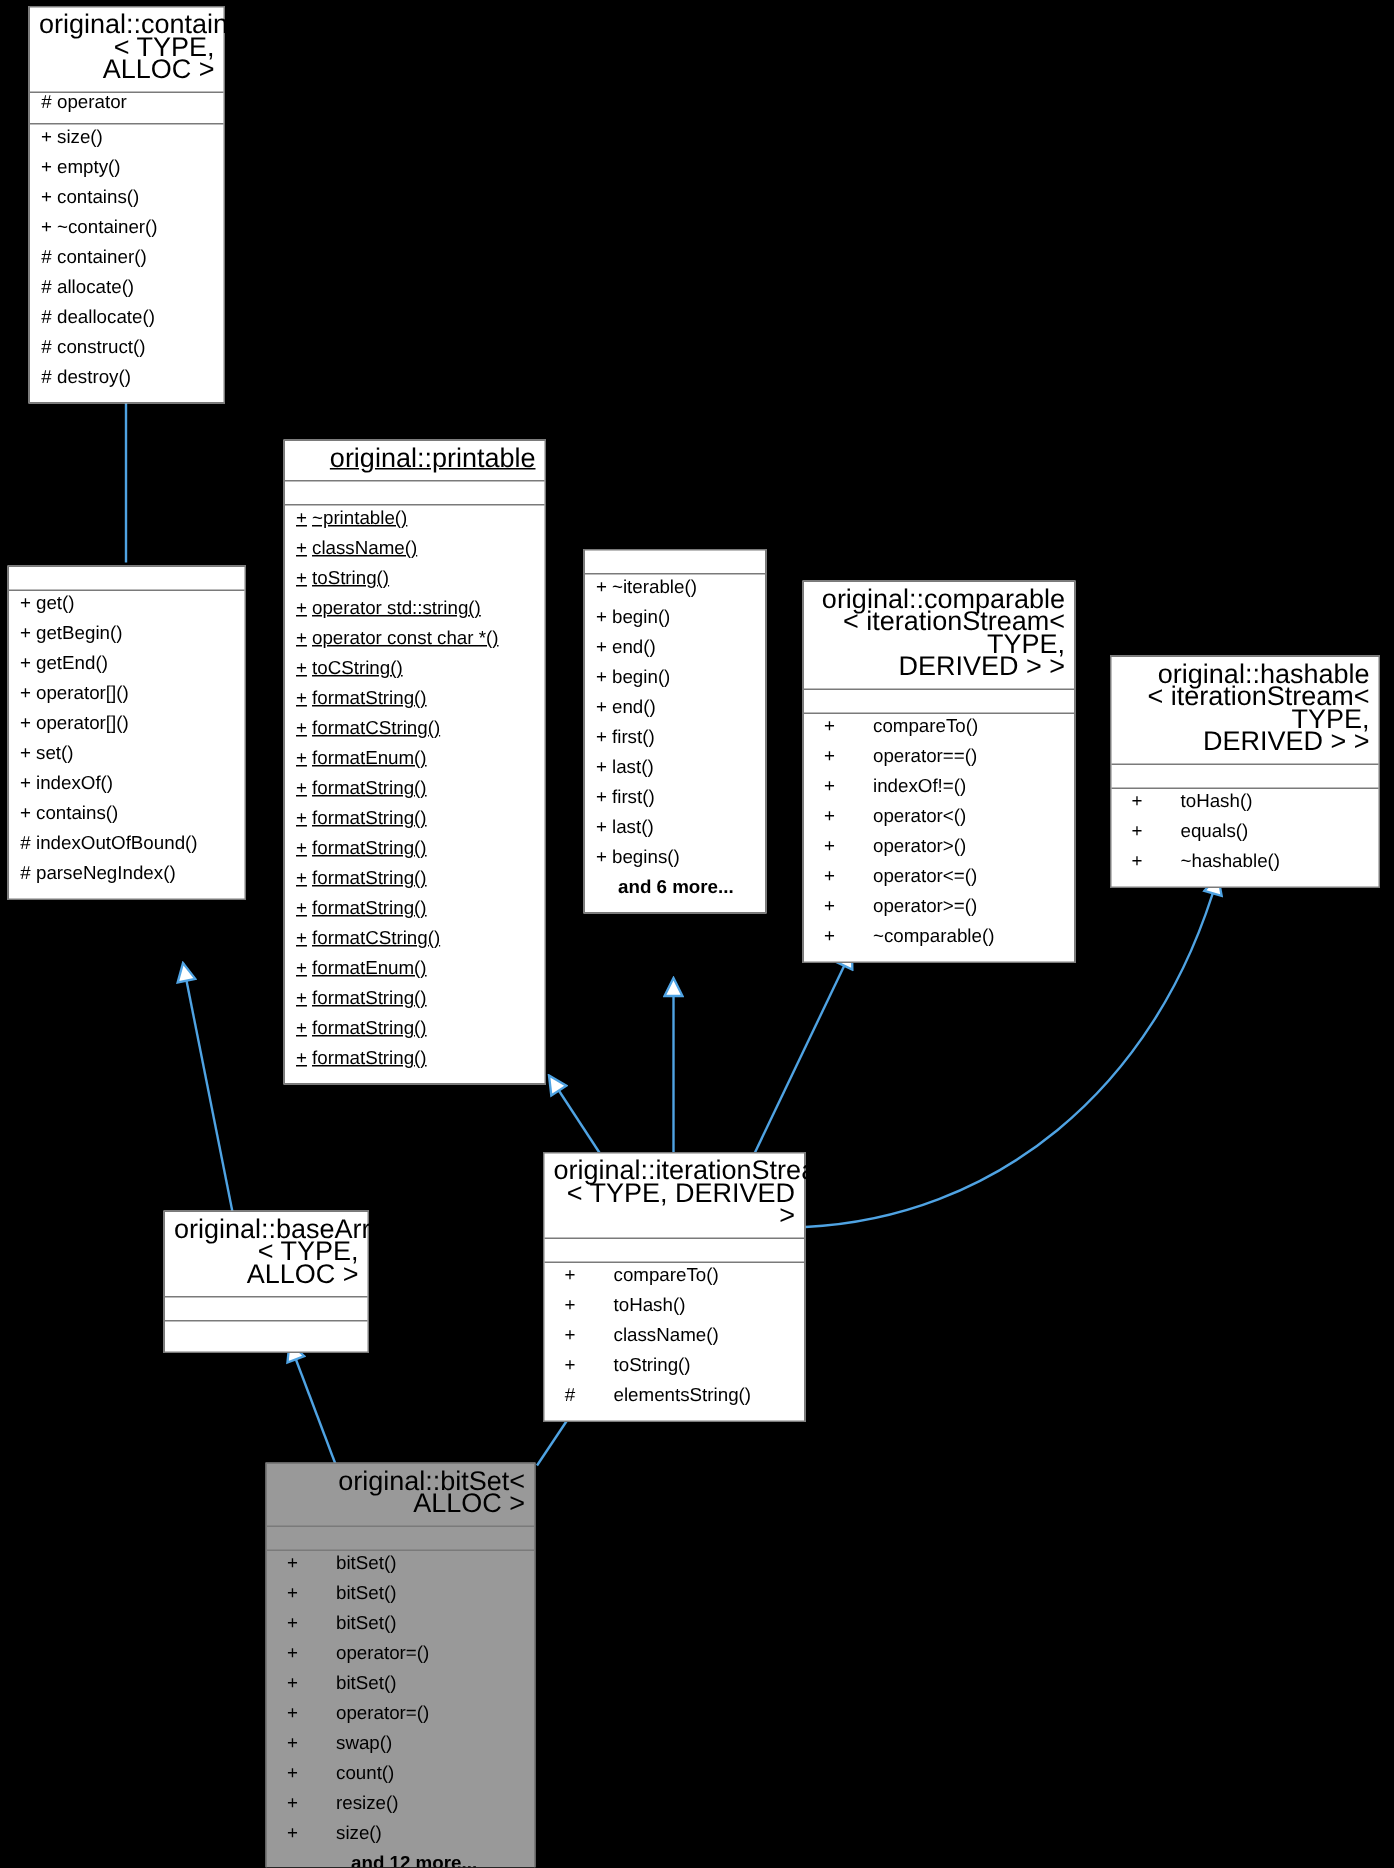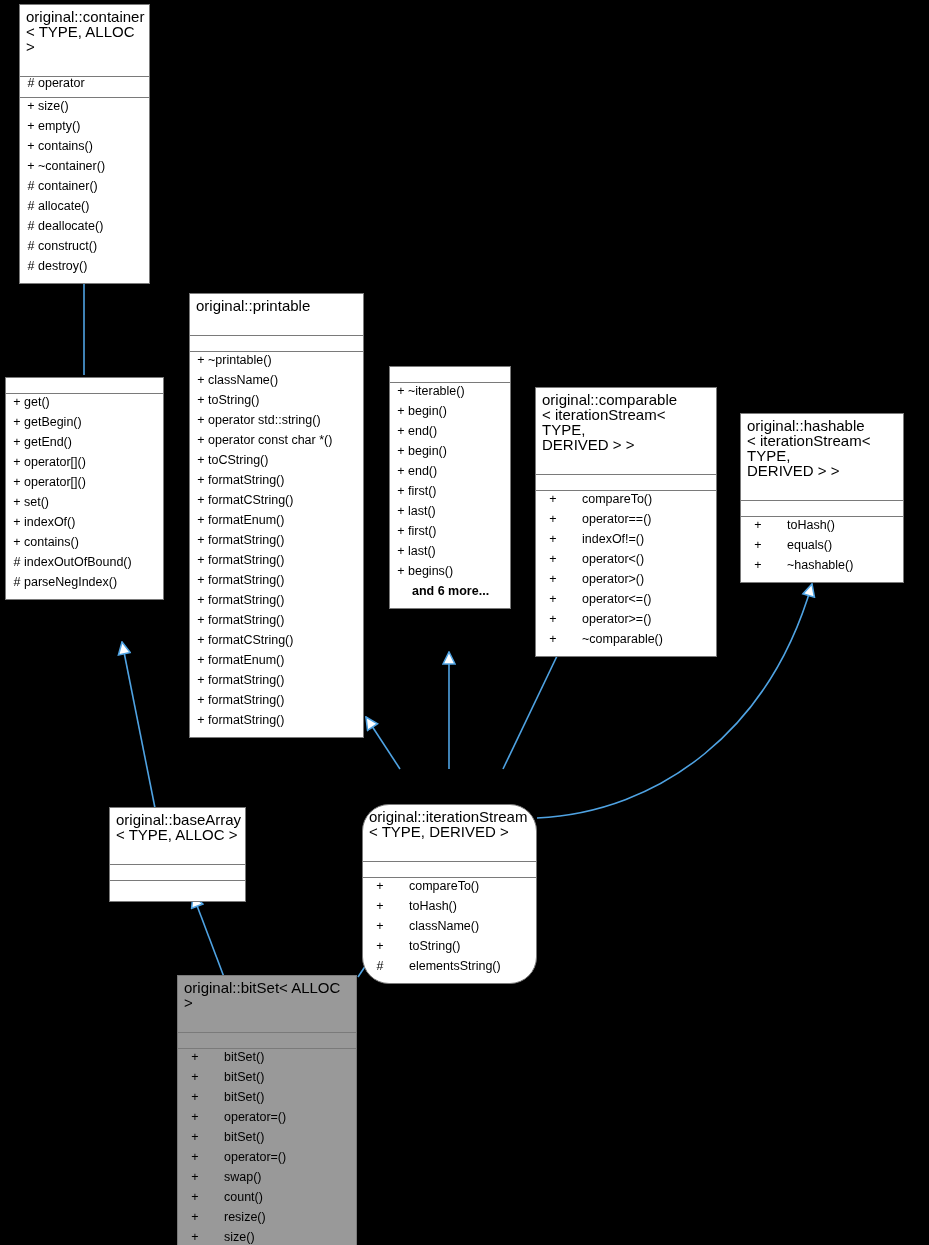--- a/index.html
+++ b/index.html
@@ -30,25 +30,25 @@
     background: #ffffff;
     color: #000000;
     font-size: 12.5px;
     line-height: 1.0;
     z-index: 5;
   }
   .uml-node.shaded {
     background: #999999;
   }
   .node-title {
-    text-align: left;
-    padding: 4px 6px 22px 6px;
+    text-align: right;
+    padding: 4px 6px 7px 6px;
     border-bottom: 1px solid #7a7a7a;
     white-space: pre-line;
-    font-size: 15px;
+    font-size: 18px;
     line-height: 15px;
   }
   .node-attrs {
     border-bottom: 1px solid #7a7a7a;
     padding: 0;
     min-height: 15px;
   }
   .node-ops {
     padding: 2px 0 3px 0;
   }
@@ -202,21 +202,21 @@
           <span class="vis">#</span>
           <span class="nm">indexOutOfBound()</span>
         </div>
         <div class="row nopad">
           <span class="vis">#</span>
           <span class="nm">parseNegIndex()</span>
         </div>
       </div>
   </div>
 
-  <div class="uml-node" style="left:189px; top:293px; width:175px;">
+  <div class="uml-node" style="left:189px; top:293px; width:175px;text-decoration:underline;">
     <div class="node-title">original::printable</div>
     <div class="node-attrs">
         <div class="row empty"></div>
       </div>
     <div class="node-ops">
         <div class="row nopad">
           <span class="vis">+</span>
           <span class="nm">~printable()</span>
         </div>
         <div class="row nopad">
@@ -379,21 +379,21 @@
           <span class="vis">+</span>
           <span class="nm">operator&gt;=()</span>
         </div>
         <div class="row centered">
           <span class="vis">+</span>
           <span class="nm">~comparable()</span>
         </div>
       </div>
   </div>
 
-  <div class="uml-node" style="left:740px; top:413px; width:164px;">
+  <div class="uml-node" style="left:740px; top:437px; width:180px;">
     <div class="node-title">original::hashable
 &lt; iterationStream&lt; TYPE,
 DERIVED &gt; &gt;</div>
     <div class="node-attrs">
         <div class="row empty"></div>
       </div>
     <div class="node-ops centered-ops">
         <div class="row centered">
           <span class="vis">+</span>
           <span class="nm">toHash()</span>
@@ -402,21 +402,21 @@
           <span class="vis">+</span>
           <span class="nm">equals()</span>
         </div>
         <div class="row centered">
           <span class="vis">+</span>
           <span class="nm">~hashable()</span>
         </div>
       </div>
   </div>
 
-  <div class="uml-node" style="left:362px; top:804px; width:175px;border-radius:27px;">
+  <div class="uml-node" style="left:362px; top:768px; width:175px;">
     <div class="node-title">original::iterationStream
 &lt; TYPE, DERIVED &gt;</div>
     <div class="node-attrs">
         <div class="row empty"></div>
       </div>
     <div class="node-ops centered-ops">
         <div class="row centered">
           <span class="vis">+</span>
           <span class="nm">compareTo()</span>
         </div>

